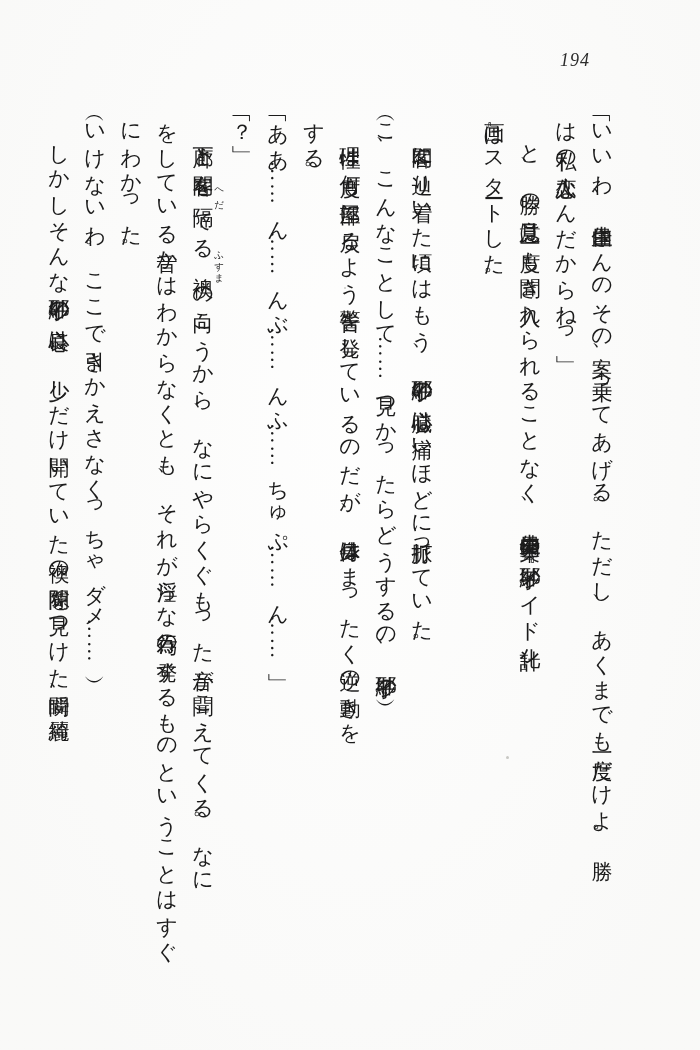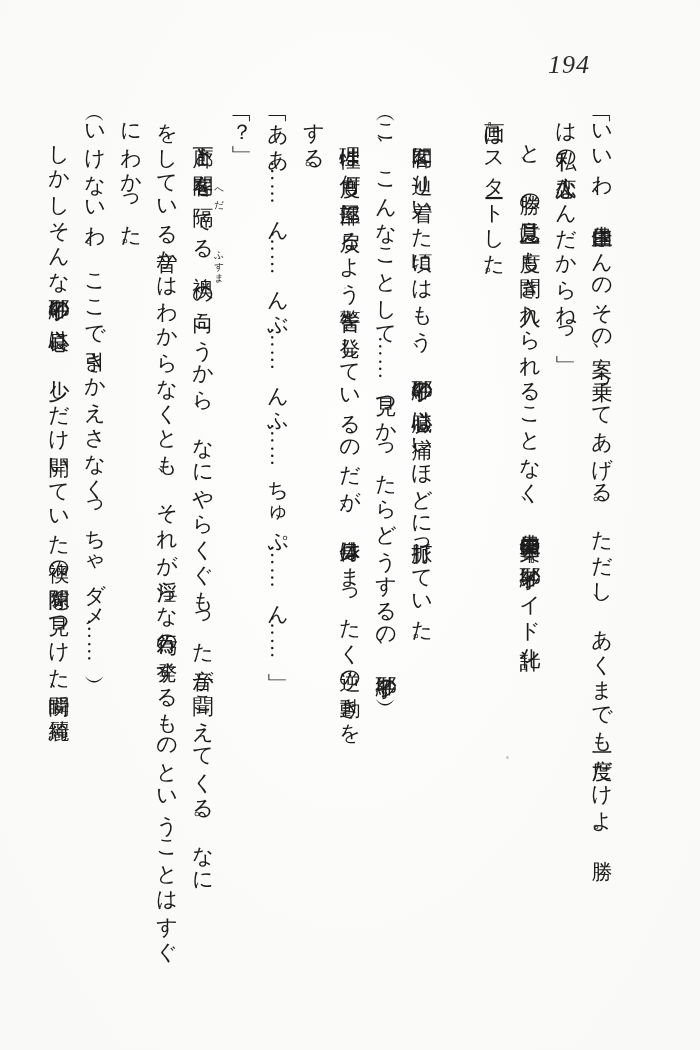--- a/index.html
+++ b/index.html
@@ -18,21 +18,21 @@
     position: absolute;
     inset: 0;
     background:
       radial-gradient(ellipse at 50% 40%, rgba(255,255,255,0.6), rgba(240,240,238,0.25) 85%),
       #fcfcfb;
   }
   .page-number {
     position: absolute;
     top: 50px;
     right: 110px;
-    font-size: 26px;
+    font-size: 18px;
     font-style: italic;
     color: #2b2b2b;
     letter-spacing: 1px;
   }
   .text-block {
     position: absolute;
     top: 108px;
     right: 80px;
     height: 858px;
     writing-mode: vertical-rl;

